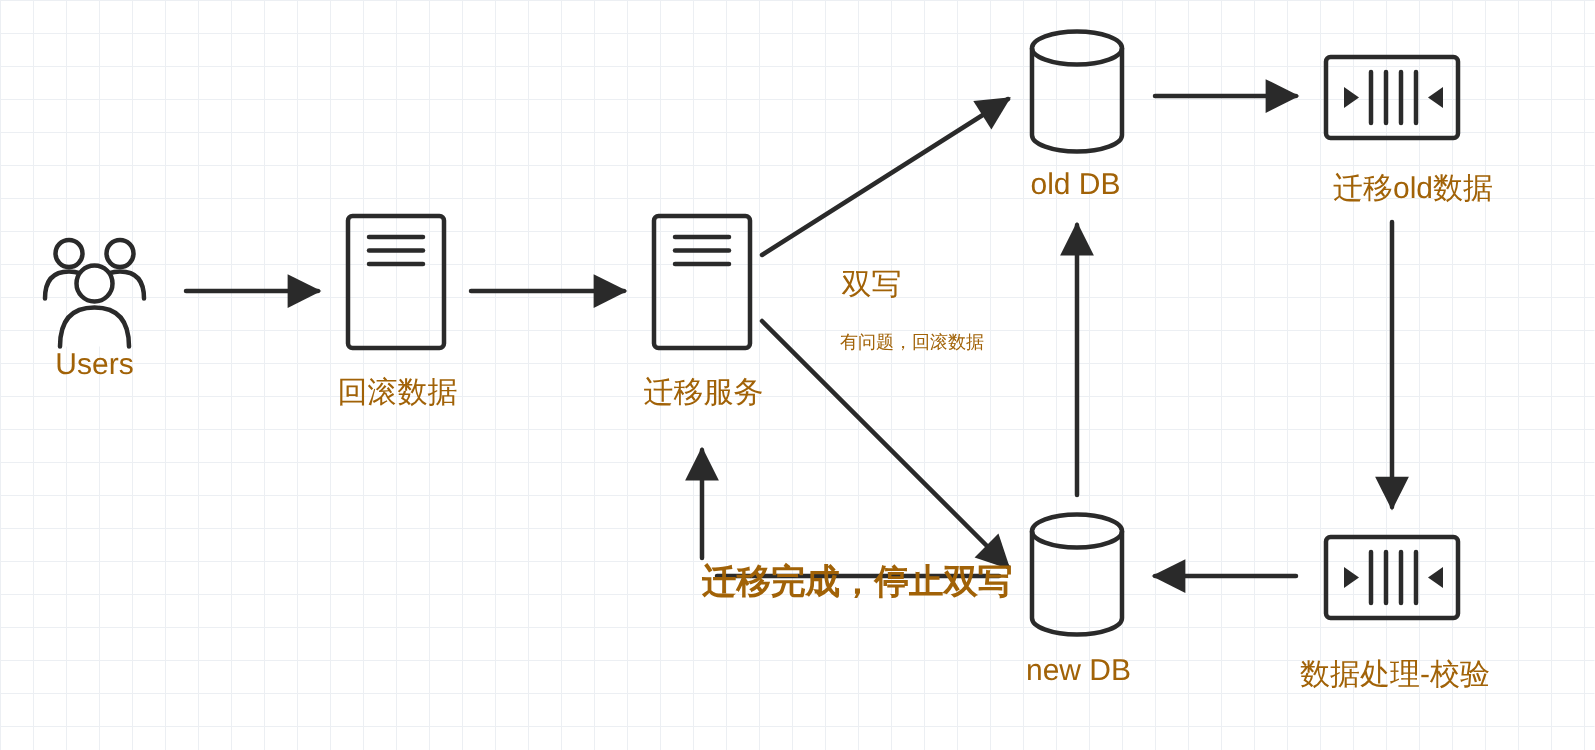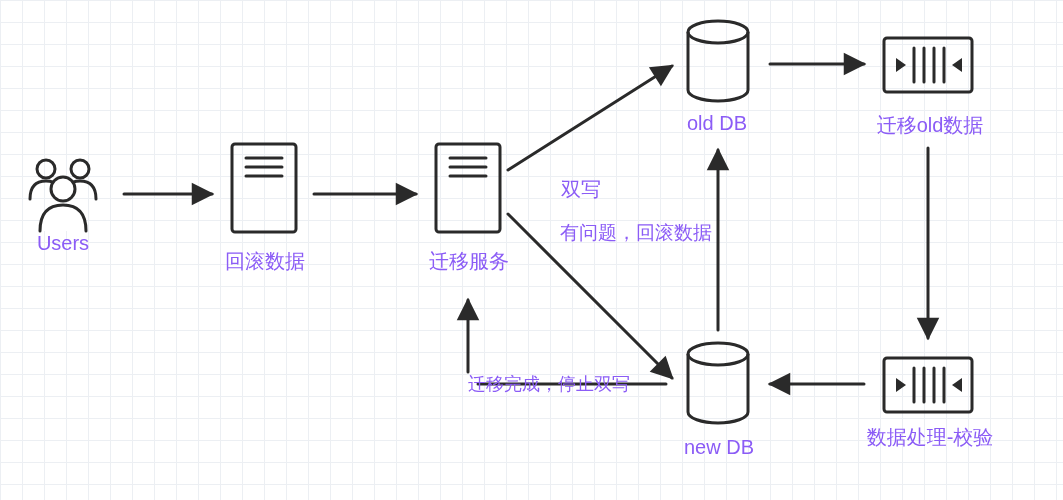--- a/index.html
+++ b/index.html
@@ -22,21 +22,21 @@
     position: relative;
     width: 1063px;
     height: 500px;
   }
   .node {
     position: absolute;
   }
   .label {
     position: absolute;
     font-size: 20px;
-    color: #8b5cf6;
+    color: #a16207;
     white-space: nowrap;
     text-align: center;
   }
   svg.icon, svg.overlay {
     display: block;
   }
   svg.overlay {
     position: absolute;
     left: 0;
     top: 0;
@@ -121,36 +121,36 @@
         <rect x="4" y="4" width="88" height="54" rx="3"></rect>
         <polygon points="16,24 16,38 26,31" fill="#2a2a2a" stroke="none"></polygon>
         <line x1="34" y1="14" x2="34" y2="48"></line>
         <line x1="44" y1="14" x2="44" y2="48"></line>
         <line x1="54" y1="14" x2="54" y2="48"></line>
         <line x1="64" y1="14" x2="64" y2="48"></line>
         <polygon points="82,24 82,38 72,31" fill="#2a2a2a" stroke="none"></polygon>
       </g>
     </svg>
   </div>
-  <div class="label" style="left:860px; top:112px; width:140px;">迁移old数据</div>
+  <div class="label" style="left:860px; top:112px; width:140px;padding-left:12px;">迁移old数据</div>
 
   <div class="node" style="left:880px; top:354px;">
     <svg class="icon" width="96" height="62" viewBox="0 0 96 62">
       <g fill="none" stroke="#2a2a2a" stroke-width="3" stroke-linecap="round" stroke-linejoin="round">
         <rect x="4" y="4" width="88" height="54" rx="3"></rect>
         <polygon points="16,24 16,38 26,31" fill="#2a2a2a" stroke="none"></polygon>
         <line x1="34" y1="14" x2="34" y2="48"></line>
         <line x1="44" y1="14" x2="44" y2="48"></line>
         <line x1="54" y1="14" x2="54" y2="48"></line>
         <line x1="64" y1="14" x2="64" y2="48"></line>
         <polygon points="82,24 82,38 72,31" fill="#2a2a2a" stroke="none"></polygon>
       </g>
     </svg>
   </div>
-  <div class="label" style="left:850px; top:424px; width:160px;">数据处理-校验</div>
+  <div class="label" style="left:850px; top:436px; width:160px;">数据处理-校验</div>
 
   <svg class="overlay" viewBox="0 0 1063 500">
     <defs>
       <marker id="ah" viewBox="0 0 12 12" refX="10" refY="6" markerWidth="9" markerHeight="9" orient="auto-start-reverse">
         <path d="M1 1 L11 6 L1 11 z" fill="#2a2a2a"></path>
       </marker>
     </defs>
     <g fill="none" stroke="#2a2a2a" stroke-width="3" stroke-linecap="round">
 
       <line x1="124" y1="194" x2="212" y2="194" marker-end="url(#ah)"></line>
@@ -168,16 +168,16 @@
       <line x1="864" y1="384" x2="770" y2="384" marker-end="url(#ah)"></line>
 
       <line x1="718" y1="330" x2="718" y2="150" marker-end="url(#ah)"></line>
 
       <line x1="666" y1="384" x2="478" y2="384"></line>
       <line x1="468" y1="372" x2="468" y2="300" marker-end="url(#ah)"></line>
     </g>
   </svg>
 
   <div class="label" style="left:561px; top:176px;">双写</div>
-  <div class="label" style="left:560px; top:220px; font-size:19px;">有问题，回滚数据</div>
-  <div class="label" style="left:468px; top:372px; font-size:18px;">迁移完成，停止双写</div>
+  <div class="label" style="left:560px; top:220px; font-size:12px;">有问题，回滚数据</div>
+  <div class="label" style="left:468px; top:372px; font-size:23px;font-weight:bold;">迁移完成，停止双写</div>
 
 </div>
 
 </body></html>

